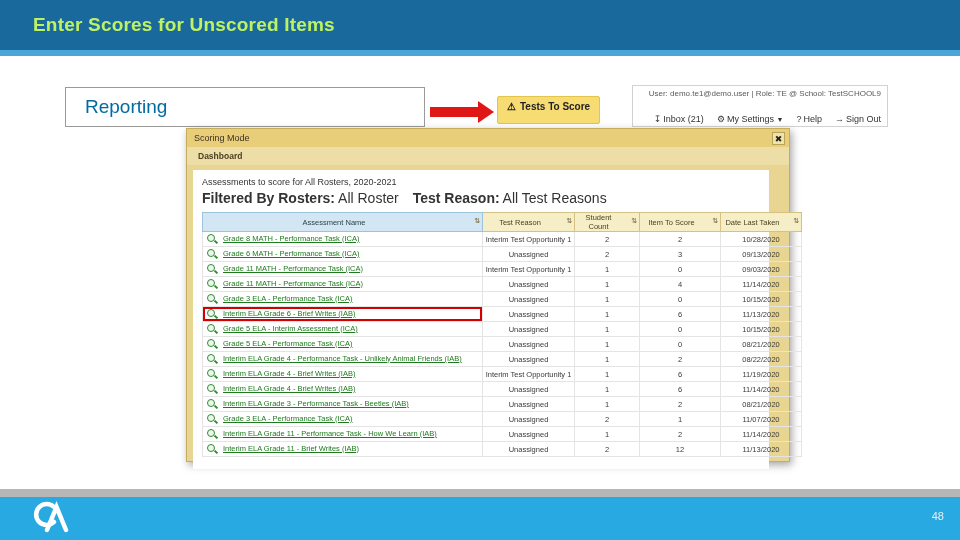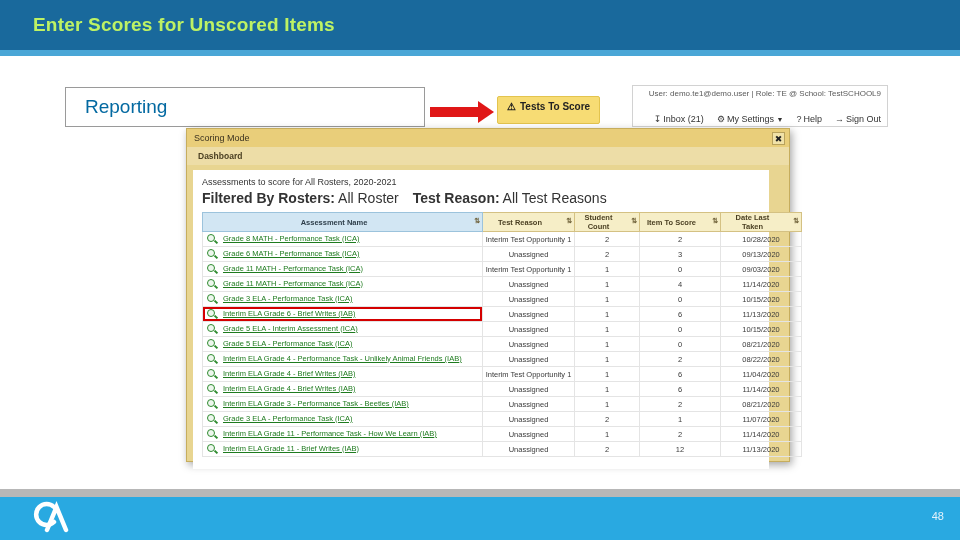--- a/index.html
+++ b/index.html
@@ -55,21 +55,21 @@
                line-height:18px; padding-left:11px; }
   .modal-panel { margin:5px 20px 6px 6px; background:#fff; height:299px; padding:7px 9px 0 9px; }
   .panel-heading { font-size:9px; color:#333; margin-bottom:3px; }
   .filter-line { font-size:14px; color:#333; margin-bottom:6px; }
   .filter-line b { margin-right:3px; }
   .filter-gap { display:inline-block; width:14px; }
 
   
   table.score-table { width:578px; border-collapse:collapse; table-layout:fixed; }
   .score-table th { background:#f6eec7; border:1px solid #d4c183; font-size:7.5px; color:#4a3f22;
-                    height:18px; font-weight:bold; position:relative; padding:0 21px 0 4px; cursor:pointer; }
+                    height:18px; font-weight:normal; position:relative; padding:0 21px 0 4px; cursor:pointer; }
   .score-table th.sorted { background:#d2e6f3; border:1px solid #9cc3dc; color:#2e3e4a; }
   .score-table th .sort { position:absolute; right:2px; top:4px; font-size:7px; color:#6b5d35; }
   .score-table th:nth-child(1){ width:280px; }
   .score-table th:nth-child(2){ width:92px; }
   .score-table th:nth-child(3){ width:65px; }
   .score-table th:nth-child(4){ width:81px; }
   .score-table th:nth-child(5){ width:81px; }
   .score-table td { border:1px solid #e4e4e4; height:15px; font-size:7.5px; color:#3a3a3a;
                     text-align:center; padding:0 2px; overflow:hidden; white-space:nowrap; }
   .score-table td.name-cell { text-align:left; padding-left:4px; }
@@ -198,21 +198,21 @@
               <td>Unassigned</td>
               <td>1</td>
               <td>2</td>
               <td>08/22/2020</td>
             </tr>
             <tr>
               <td class="name-cell"><span class="mag"></span><span class="assess-link">Interim ELA Grade 4 - Brief Writes (IAB)</span></td>
               <td>Interim Test Opportunity 1</td>
               <td>1</td>
               <td>6</td>
-              <td>11/04/2020</td>
+              <td>11/19/2020</td>
             </tr>
             <tr>
               <td class="name-cell"><span class="mag"></span><span class="assess-link">Interim ELA Grade 4 - Brief Writes (IAB)</span></td>
               <td>Unassigned</td>
               <td>1</td>
               <td>6</td>
               <td>11/14/2020</td>
             </tr>
             <tr>
               <td class="name-cell"><span class="mag"></span><span class="assess-link">Interim ELA Grade 3 - Performance Task - Beetles (IAB)</span></td>

